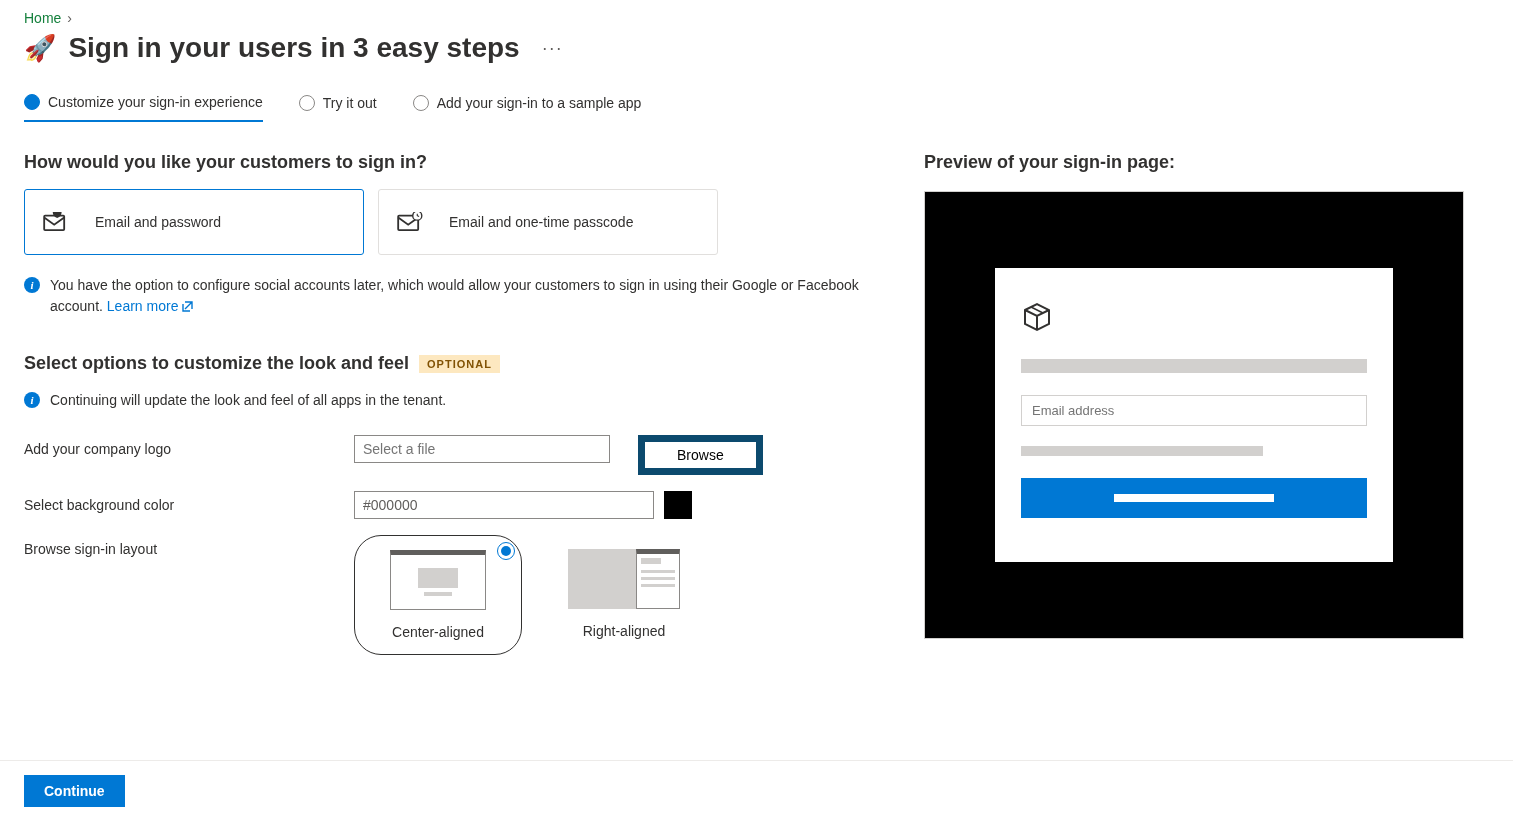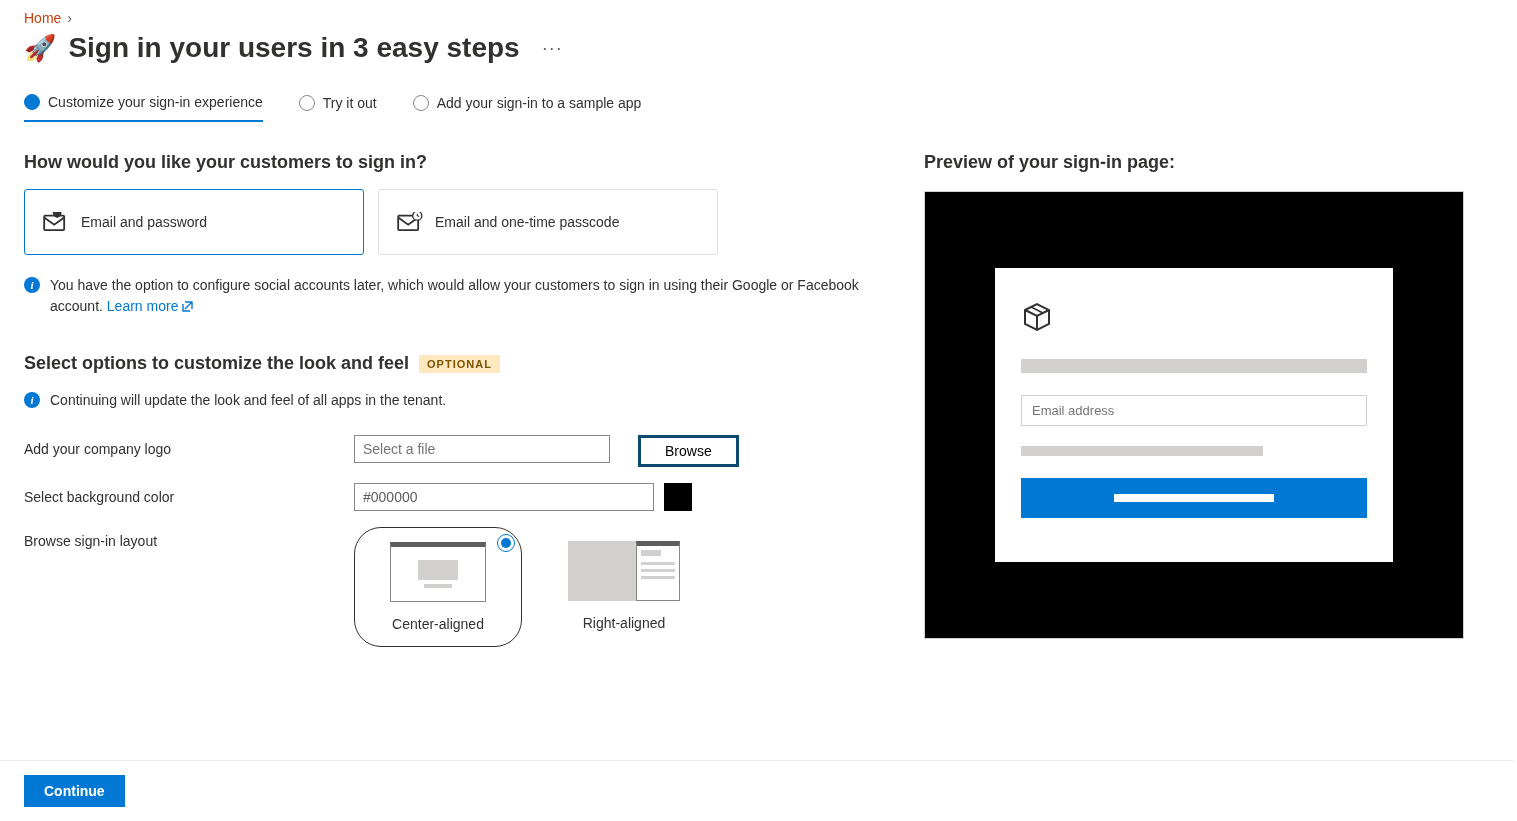--- a/index.html
+++ b/index.html
@@ -5,21 +5,21 @@
   * { box-sizing: border-box; }
   body {
     margin: 0;
     font-family: "Segoe UI", Arial, sans-serif;
     font-size: 14px;
     color: #323130;
     background: #fff;
   }
   .container { padding: 10px 24px 80px 24px; }
   .breadcrumb { display: flex; align-items: center; gap: 6px; font-size: 14px; margin-bottom: 6px; }
-  .breadcrumb a { color: #c2410c; text-decoration: none; cursor: pointer; }
+  .breadcrumb a { color: #15803d; text-decoration: none; cursor: pointer; }
   .chevron { color: #605e5c; }
   .title-row { display: flex; align-items: center; gap: 12px; margin-bottom: 30px; }
   .rocket-icon { font-size: 26px; }
   h1 { font-size: 28px; font-weight: 600; margin: 0; }
   .more-icon { color: #605e5c; font-size: 18px; cursor: pointer; margin-left: 10px; letter-spacing: 1px; }
 
   .tabs { display: flex; gap: 36px; border-bottom: none; margin-bottom: 30px; }
   .tab { display: flex; align-items: center; gap: 8px; padding-bottom: 10px; cursor: pointer; }
   .tab-radio {
     width: 16px; height: 16px; border-radius: 50%; border: 1px solid #8a8886; display:inline-block; position:relative;
@@ -29,21 +29,21 @@
   .tab-label { color: #323130; }
 
   .main-grid { display: flex; gap: 60px; align-items: flex-start; }
   .left-col { flex: 1 1 720px; max-width: 840px; }
   .right-col { flex: 0 0 540px; }
 
   h2 { font-size: 18px; font-weight: 600; margin: 0 0 16px 0; }
   .method-cards { display: flex; gap: 14px; margin-bottom: 20px; }
   .method-card {
     flex: 1; border: 1px solid #e1dfdd; border-radius: 3px; padding: 22px 18px;
-    display: flex; align-items: center; gap: 12px; cursor: pointer; max-width: 340px;
+    display: flex; align-items: center; gap: 26px; cursor: pointer; max-width: 340px;
   }
   .method-card.selected { border: 1px solid #0078d4; }
   .method-icon { width: 26px; height: 20px; }
   .info-row { display:flex; gap:10px; align-items:flex-start; margin-bottom: 36px; color:#323130; }
   .info-icon {
     width:16px; height:16px; border-radius:50%; background:#0078d4; color:#fff;
     display:flex; align-items:center; justify-content:center; font-size:11px; font-weight:bold; flex-shrink:0;
     margin-top:2px; font-style: italic; font-family: Georgia, serif;
   }
   .info-text { line-height: 1.5; }
@@ -57,21 +57,21 @@
 
   .form-grid { display:grid; grid-template-columns: 330px 1fr; row-gap: 16px; align-items:start; }
   .form-label { color:#323130; padding-top: 6px; }
   .file-select-row { display:flex; gap:28px; align-items:flex-start;}
   .input-text {
     border:1px solid #8a8886; padding:5px 8px; font-size:14px; font-family: inherit; width: 256px; color:#605e5c;
     background:#fff;
   }
   .input-bg { width: 300px; }
   .browse-btn {
-    border:3px solid #0c4a6e; padding:5px 24px; background:#fff; cursor:pointer; font-family:inherit; font-size:14px;
+    border:7px solid #0c4a6e; padding:5px 32px; background:#fff; cursor:pointer; font-family:inherit; font-size:14px;
   }
   .color-row { display:flex; gap:10px; align-items:center; }
   .swatch { width:28px; height:28px; background:#000; }
 
   .layout-cards { display:flex; gap:18px; }
   .layout-card { width: 168px; text-align:center; cursor:pointer; position:relative;border-radius:27px; }
   .layout-card.selected { border:1px solid #323130; padding:10px 8px 14px 8px; }
   .layout-card:not(.selected) { padding:10px 8px 14px 8px; }
   .layout-radio {
     position:absolute; top:6px; right:6px; width:18px; height:18px; border-radius:50%; border:1px solid #0078d4;

